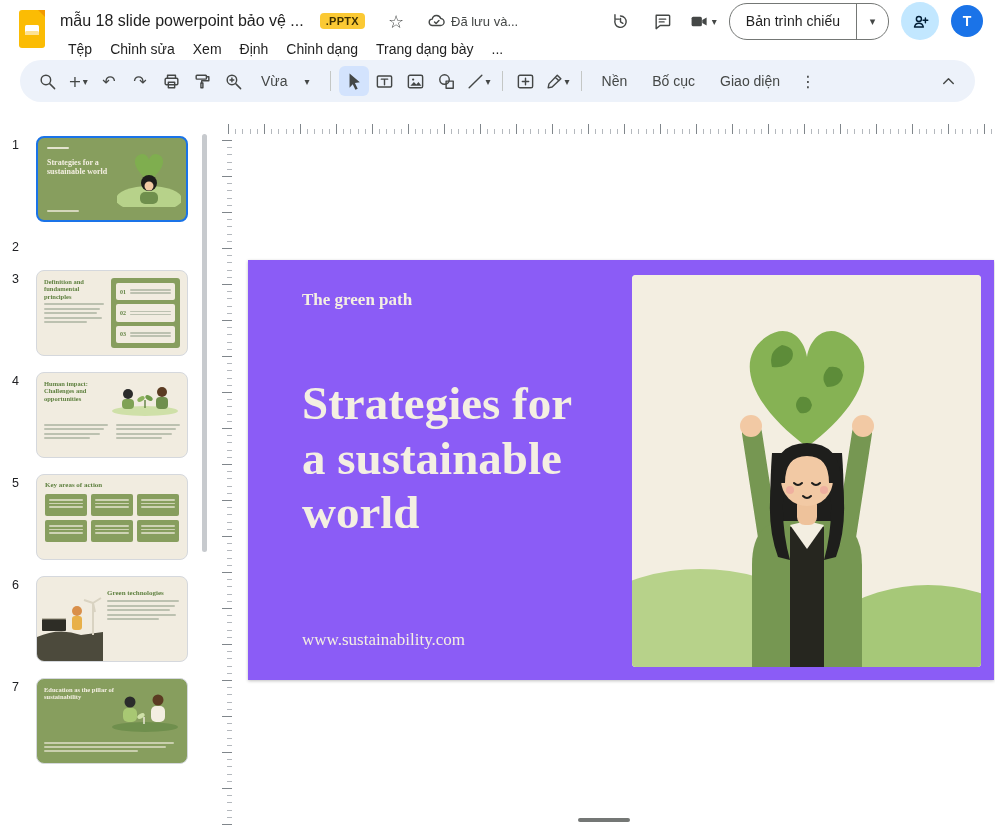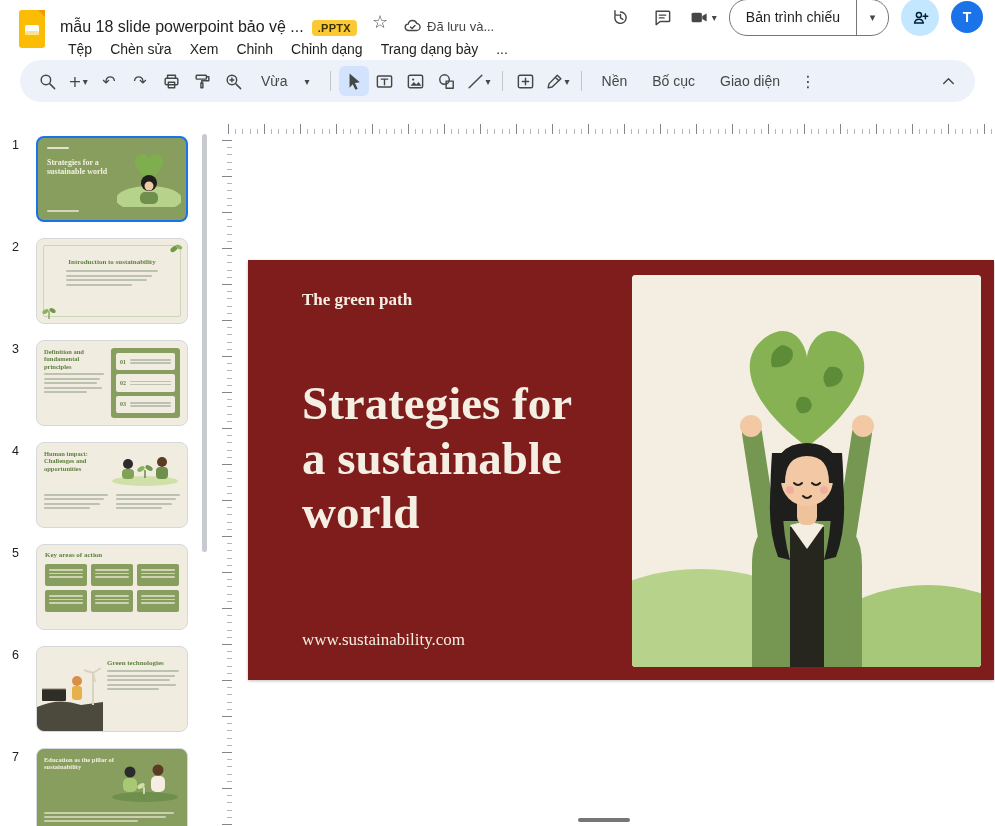--- a/index.html
+++ b/index.html
@@ -4,21 +4,21 @@
 <style>
   * { box-sizing: border-box; margin: 0; padding: 0; }
   html,body { width: 995px; height: 826px; overflow: hidden; }
   body { font-family: "Liberation Sans", sans-serif; background: #fff; color: #1f1f1f; }
   .glyph { font-family: "DejaVu Sans", sans-serif; color: #444746; }
 
   
   .header { display: flex; padding: 6px 12px 0 12px; height: 56px; }
   .logo { width: 32px; height: 42px; margin: 2px 12px 0 4px; flex: none; }
   .head-main { flex: 1; min-width: 0; }
-  .row1 { display: flex; align-items: flex-end; height: 30px; gap: 8px; }
+  .row1 { display: flex; align-items: center; height: 30px; gap: 16px; }
   .doc-title { font-size: 16px; color: #1f1f1f; white-space: nowrap; }
   .badge { background: #fbc934; color: #3f3000; font-size: 11px; font-weight: 700;
            border-radius: 4px; padding: 2px 6px; letter-spacing: .3px; }
   .icon-btn { width: 30px; height: 30px; border-radius: 50%; display: flex;
               align-items: center; justify-content: center; color: #444746; cursor: pointer; flex: none; }
   .saved { display: flex; align-items: center; gap: 5px; font-size: 13px; color: #444746; white-space: nowrap; }
   .row1-right { margin-left: auto; display: flex; align-items: center; gap: 12px; }
   .cam-group { display: flex; align-items: center; gap: 2px; }
   .present { display: flex; height: 37px; border: 1px solid #747775; border-radius: 18px;
              overflow: hidden; background: #fff; align-items: stretch; }
@@ -122,21 +122,21 @@
       repeating-linear-gradient(to right, #b4b8bd 0 1px, transparent 1px 7.2px);
     background-size: 100% 10px, 100% 5px;
     background-position: left bottom, left bottom; background-repeat: no-repeat, no-repeat; }
   .v-ruler { position: absolute; left: 8px; top: 30px; bottom: 0; width: 12px;
     background-image:
       repeating-linear-gradient(to bottom, #80868b 0 1px, transparent 1px 36px),
       repeating-linear-gradient(to bottom, #b4b8bd 0 1px, transparent 1px 7.2px);
     background-size: 10px 100%, 5px 100%;
     background-position: right top, right top; background-repeat: no-repeat, no-repeat; }
   .slide { position: absolute; left: 36px; top: 150px; width: 746px; height: 420px;
-           background: #7f1d1d; box-shadow: 0 1px 3px rgba(0,0,0,.25); }
+           background: #8b5cf6; box-shadow: 0 1px 3px rgba(0,0,0,.25); }
   .slide-kicker { position: absolute; left: 54px; top: 30px; font-family: "Liberation Serif", serif;
                   font-weight: 700; font-size: 17px; color: #f4efe2; cursor: text; }
   .slide-title { position: absolute; left: 54px; top: 116px; width: 300px;
                  font-family: "Liberation Serif", serif; font-weight: 700; font-size: 47px;
                  line-height: 1.16; color: #f4efe2; cursor: text; }
   .slide-url { position: absolute; left: 54px; top: 370px; font-family: "Liberation Serif", serif;
                font-size: 17px; color: #f4efe2; cursor: text; }
   .art-box { position: absolute; left: 384px; top: 15px; width: 349px; height: 392px;
              background: #f3eee1; border-radius: 4px; overflow: hidden; cursor: pointer; }
   .h-scroll { position: absolute; left: 50%; transform: translateX(-50%); bottom: 10px;
@@ -204,23 +204,23 @@
               <path d="M18.2 7.5v6M15.2 10.5h6"></path>
           </svg>
         </span>
         <span class="avatar">
           <span>T</span>
         </span>
       </div>
     </div>
     <div class="row2">
       <span class="menu-item">Tệp</span>
-      <span class="menu-item">Chèn sửa</span>
+      <span class="menu-item">Chỉnh sửa</span>
       <span class="menu-item">Xem</span>
-      <span class="menu-item">Chỉnh</span>
+      <span class="menu-item">Định</span>
       <span class="menu-item">Chỉnh dạng</span>
       <span class="menu-item">Trang dạng bày</span>
       <span class="menu-item">...</span>
     </div>
   </div>
 </div>
 
 <div class="toolbar-wrap">
   <div class="toolbar">
     <span class="tb-btn">
@@ -337,40 +337,20 @@
           <circle cx="32" cy="36" r="8" fill="#1e1e1c"></circle>
           <circle cx="32" cy="39" r="4.5" fill="#f2c9a4"></circle>
           <rect x="23" y="45" width="18" height="12" rx="5" fill="#6f8f4d"></rect>
         </svg>
         <div class="bar" style="left:9px;bottom:8px;width:32px;height:2px;background:rgba(245,240,226,.7)"></div>
       </div>
     </div>
 
     <div class="fs-row">
       <span class="fs-num">2</span>
-      <div class="thumb">
-        <div class="t2-frame">
-          <div class="mini-title t2-title">Introduction to sustainability</div>
-          <div class="lines t2-lines">
-              <div class="ln"></div>
-              <div class="ln"></div>
-              <div class="ln"></div>
-              <div class="ln"></div>
-            </div>
-        </div>
-        <svg class="t2-leaf" width="14" height="14" viewBox="0 0 14 14">
-          <ellipse cx="5" cy="7" rx="4" ry="2.3" transform="rotate(-35 5 7)" fill="#6f9a4a"></ellipse>
-          <ellipse cx="10" cy="5" rx="3.4" ry="2" transform="rotate(25 10 5)" fill="#8db35e"></ellipse>
-        </svg>
-        <svg class="t2-plant" width="16" height="14" viewBox="0 0 16 14">
-          <path d="M8 13V5" stroke="#6f9a4a" stroke-width="1.2"></path>
-          <ellipse cx="4.5" cy="5.5" rx="3.4" ry="2" transform="rotate(-30 4.5 5.5)" fill="#8db35e"></ellipse>
-          <ellipse cx="11.5" cy="4.5" rx="3.4" ry="2" transform="rotate(30 11.5 4.5)" fill="#6f9a4a"></ellipse>
-        </svg>
-      </div>
     </div>
 
     <div class="fs-row">
       <span class="fs-num">3</span>
       <div class="thumb">
         <div class="t3-wrap">
           <div class="t3-left">
             <div class="mini-title t3-title">Definition and fundamental principles</div>
             <div class="lines">
                 <div class="ln"></div>

